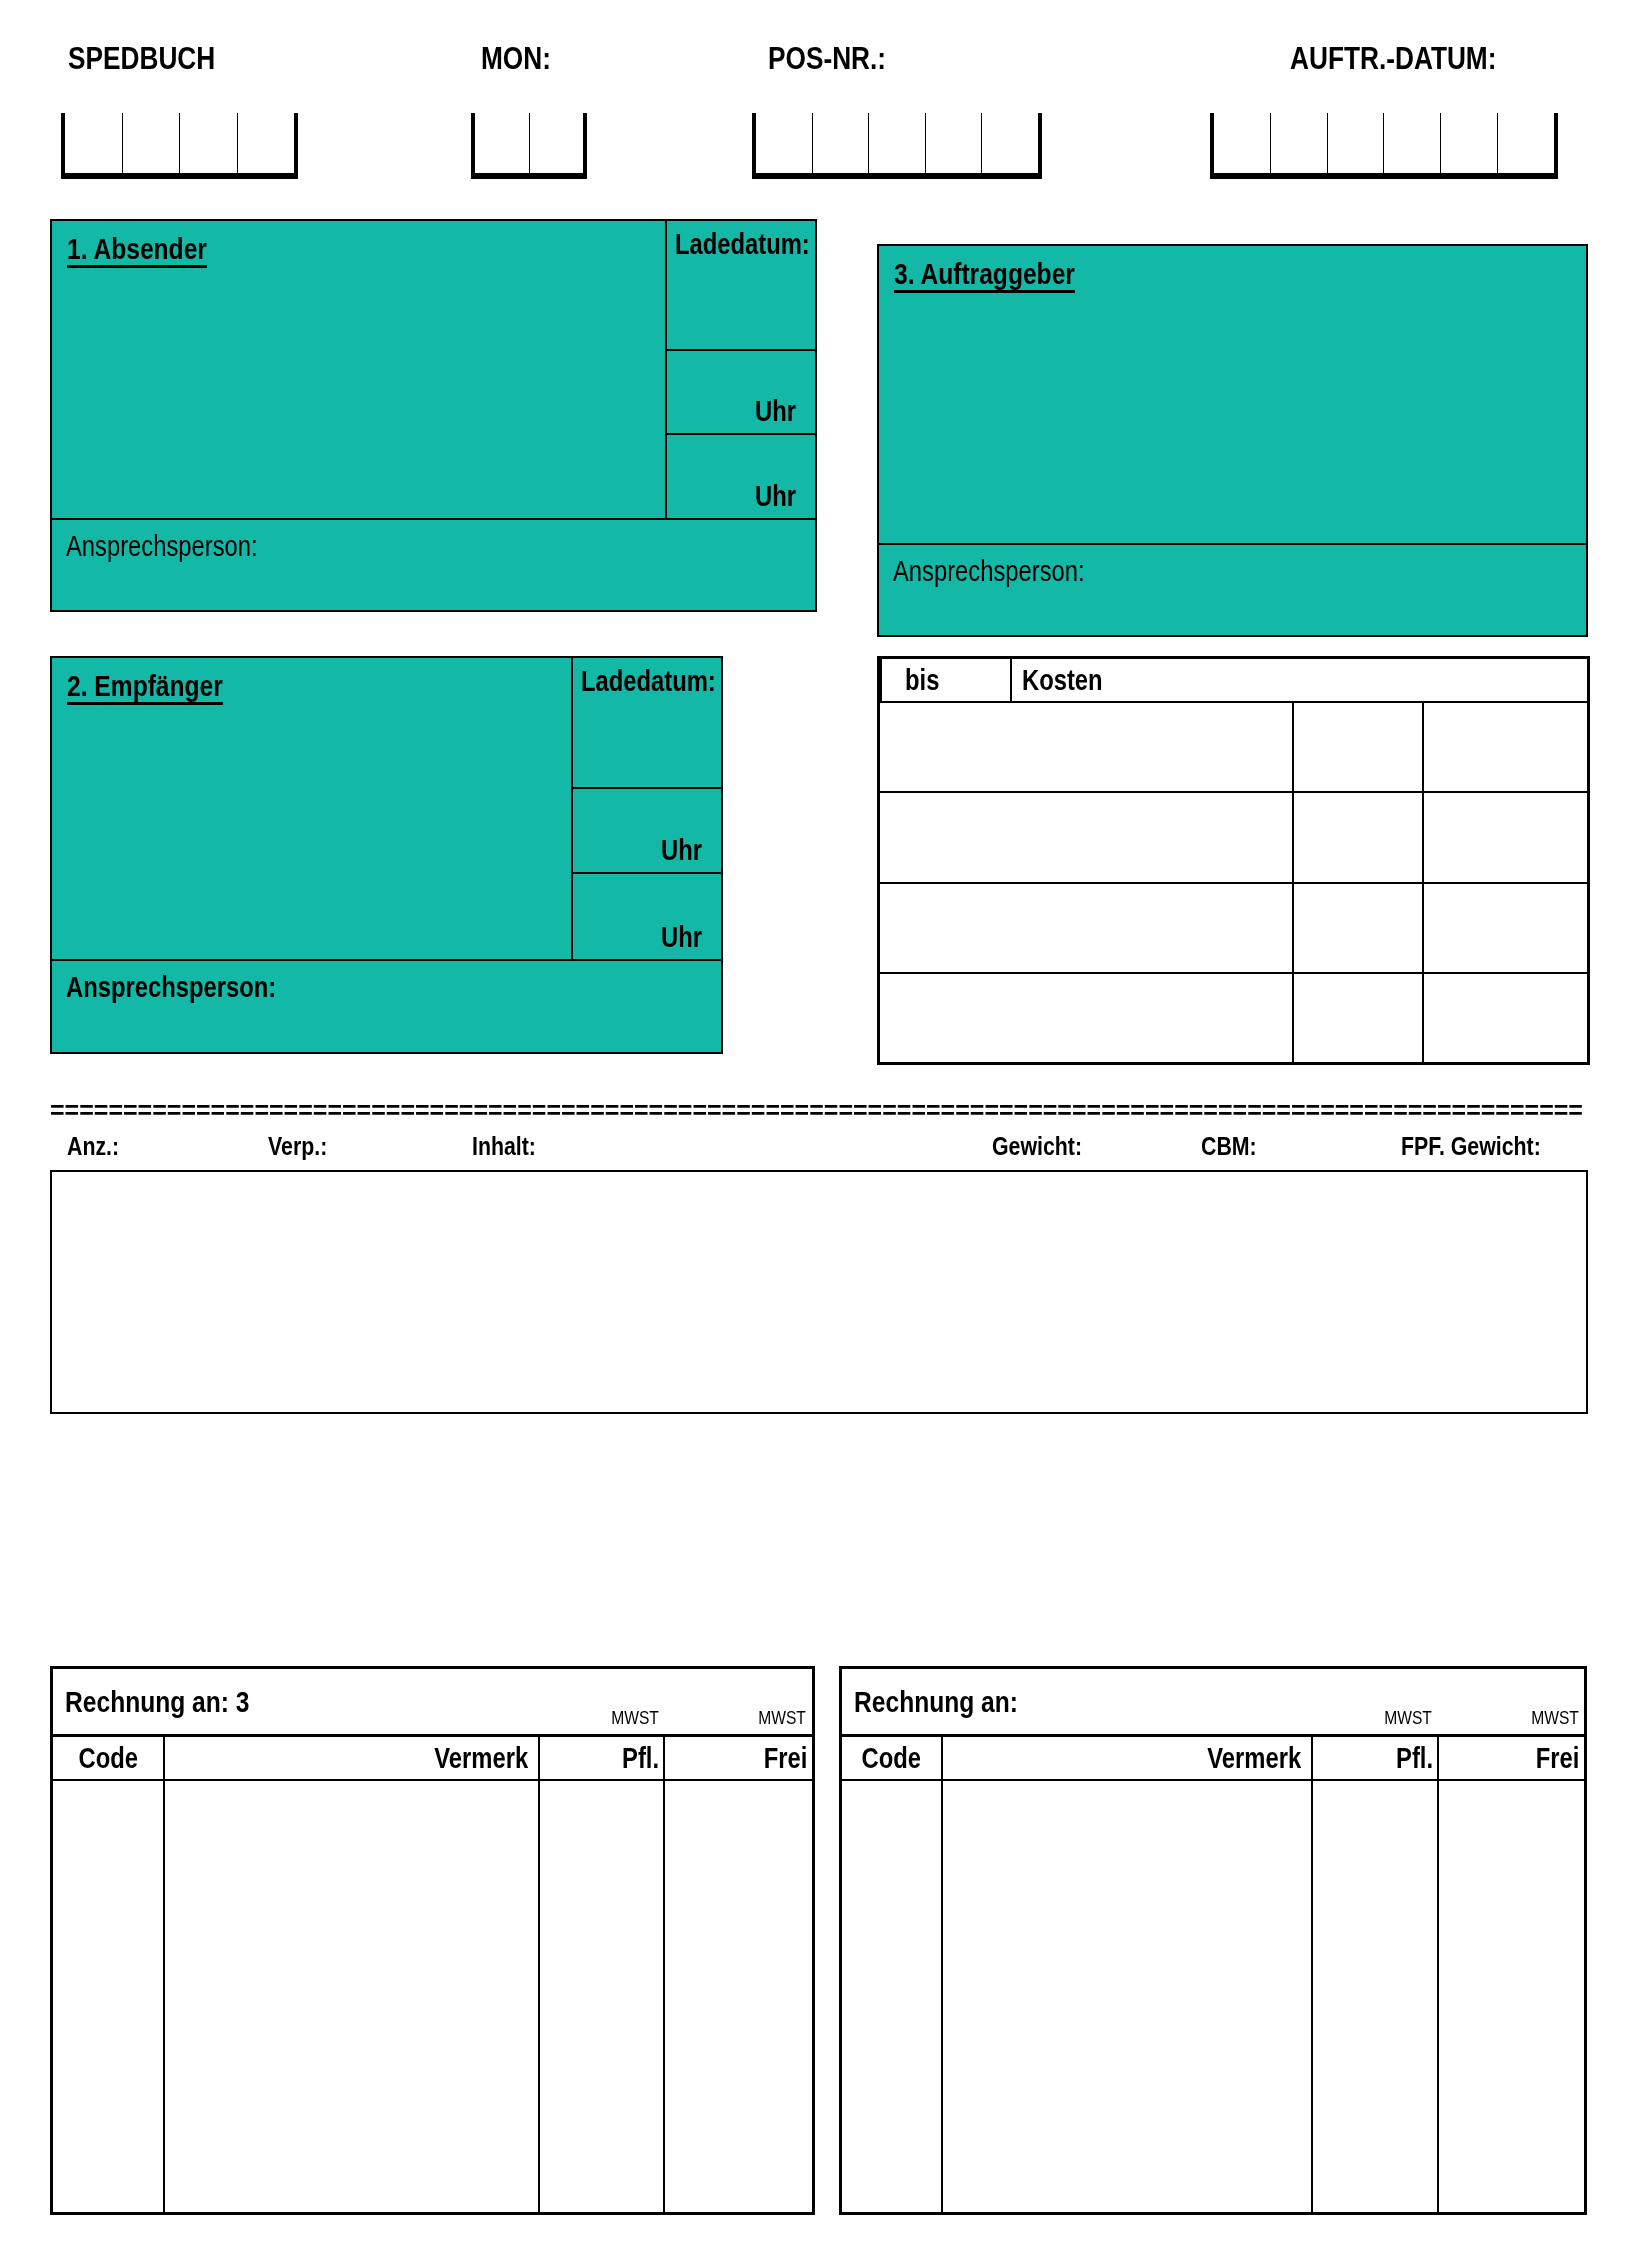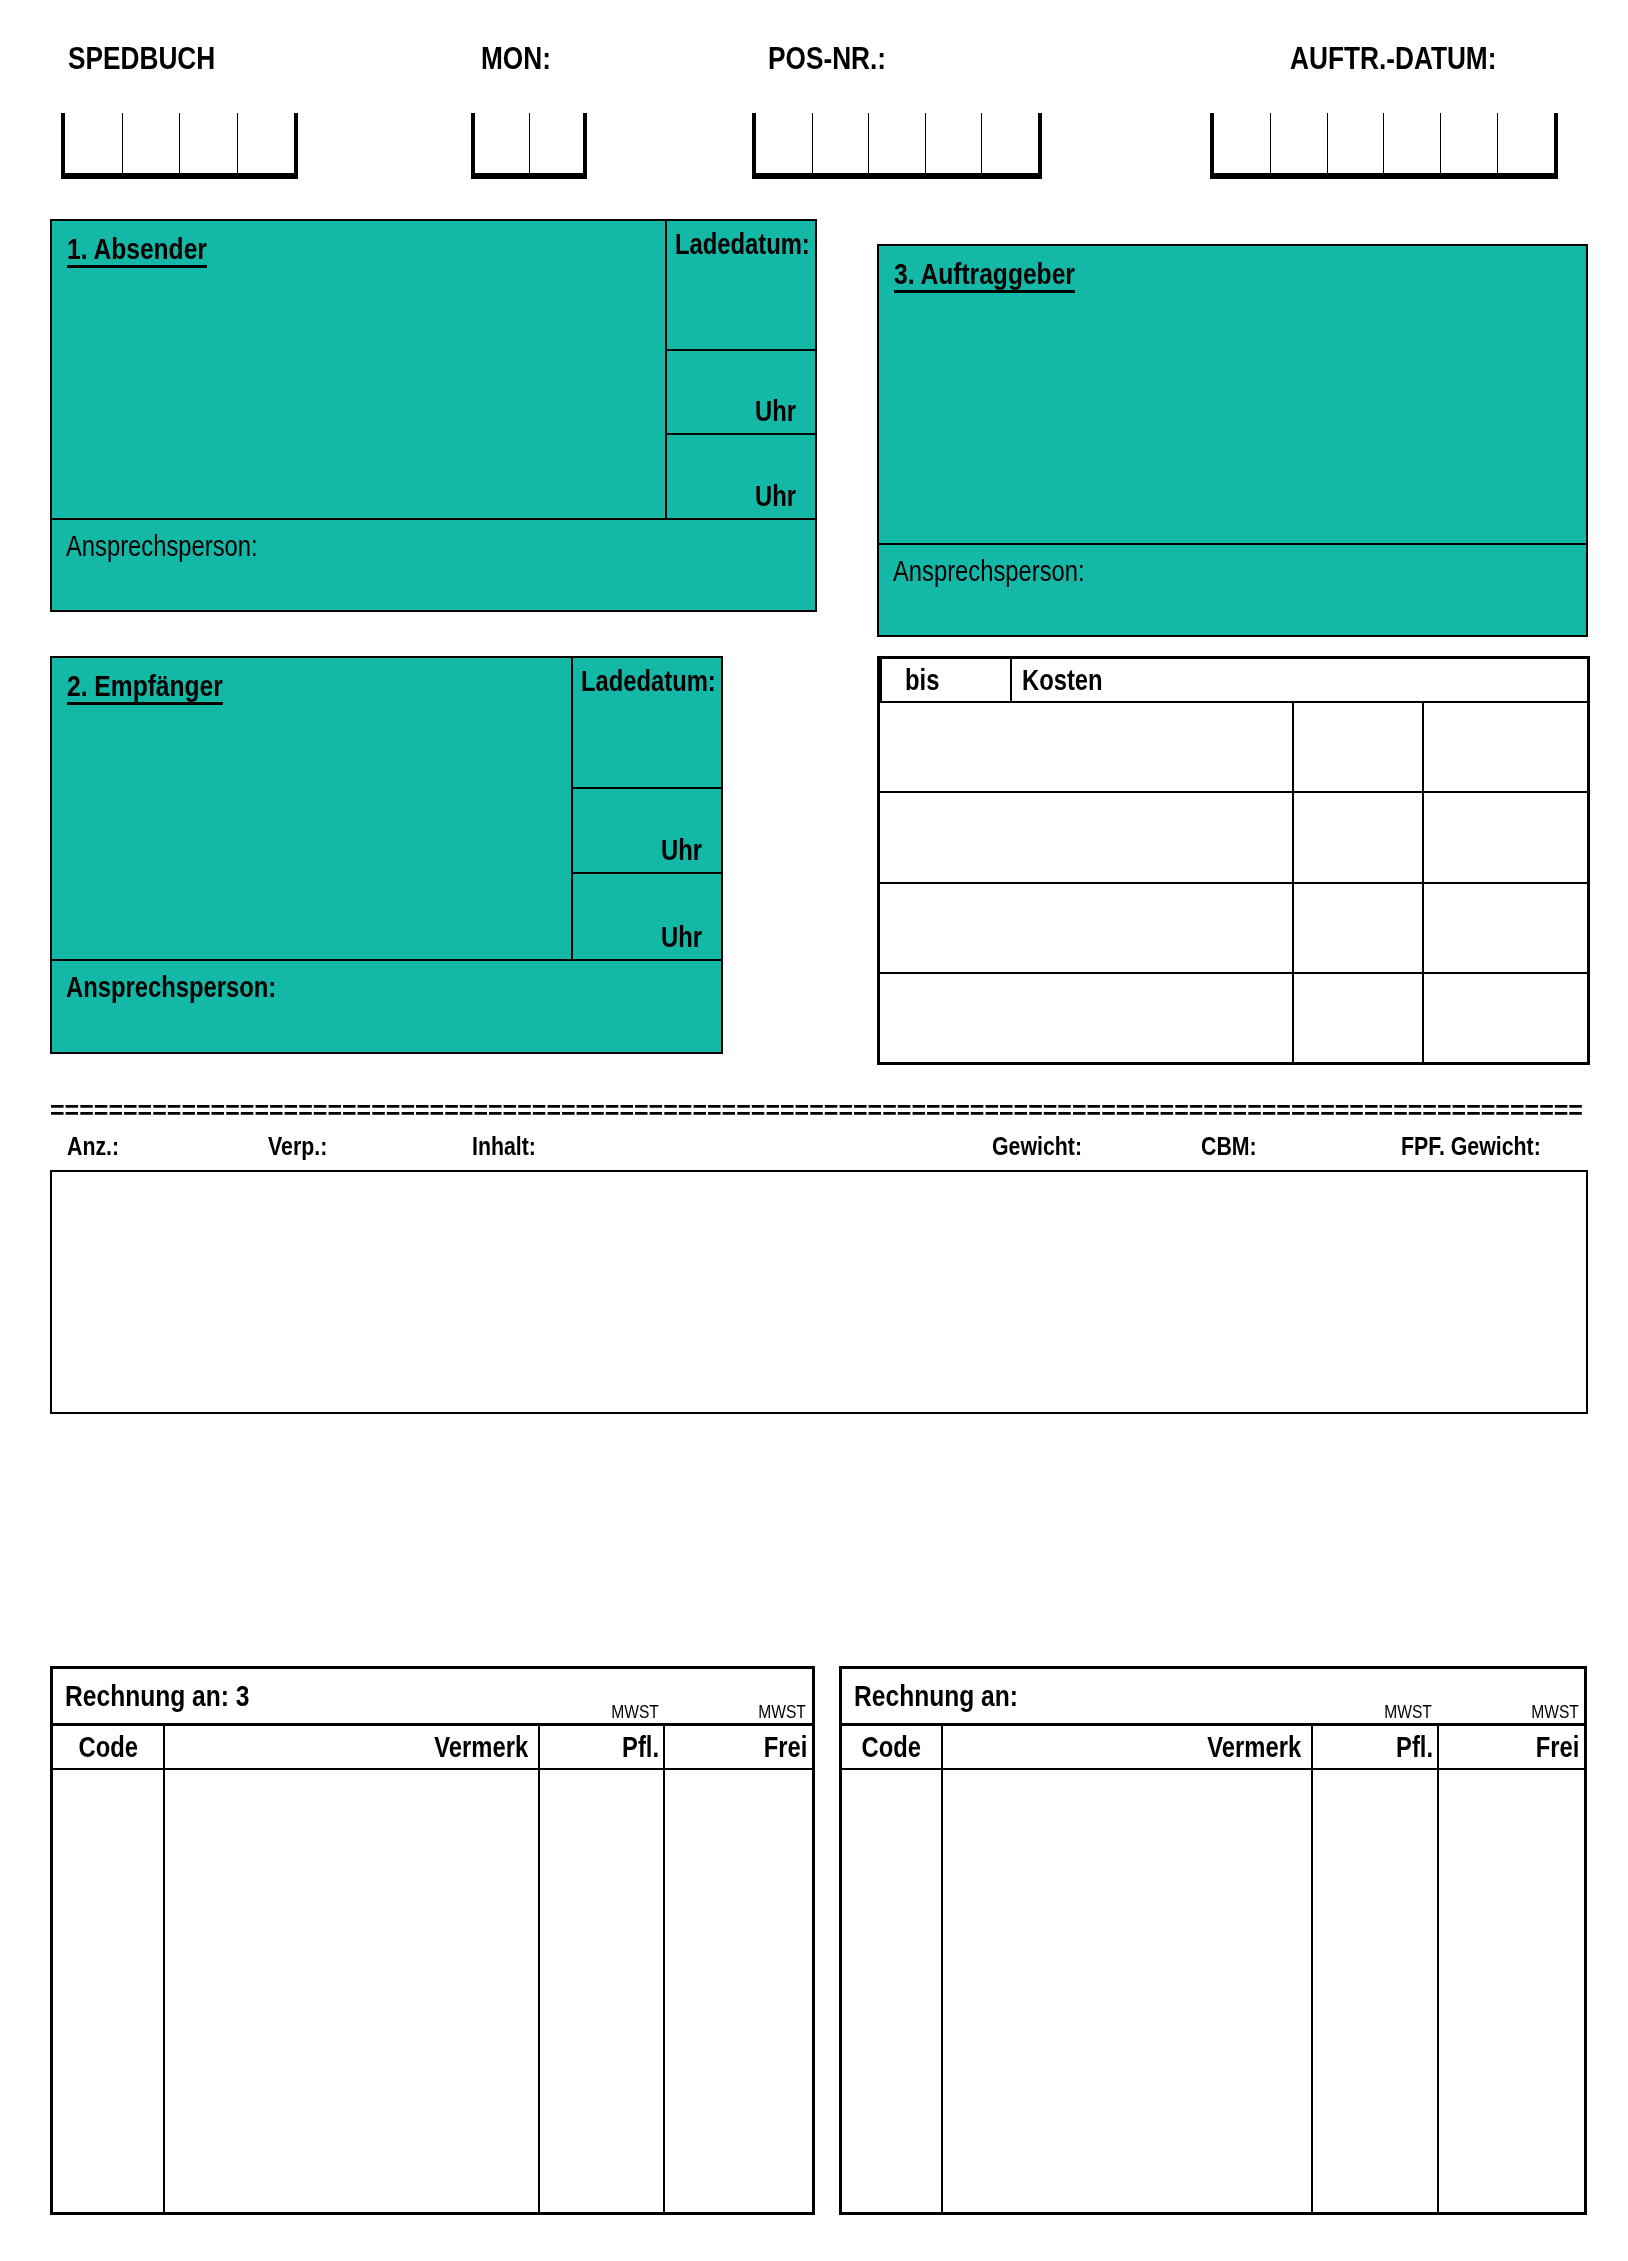--- a/index.html
+++ b/index.html
@@ -80,21 +80,21 @@
   #notes { position: absolute; left: 50px; top: 1453px; width: 1538px; height: 205px;
            border: 2.8px solid #000; background: #fff; }
   .notes-title { position: absolute; left: 14px; top: 11px; font-size: 30px; font-weight: bold; }
   .notes-area { position: absolute; left: 2.8px; top: 55px; right: 2.8px; bottom: 2.8px; }
 
   
   .inv { position: absolute; top: 1666px; height: 549px; border: 3.5px solid #000;
          display: flex; flex-direction: column; background: #fff; }
   #inv-left  { left: 50px;   width: 765px; }
   #inv-right { left: 839px; width: 748px; }
-  .inv-top { position: relative; height: 57px; border-bottom: 3.5px solid #000; padding-left: 44px; }
+  .inv-top { position: relative; height: 68px; border-bottom: 3.5px solid #000; padding-left: 44px; }
   .inv-title { position: absolute; left: 12.4px; top: 0; height: 100%;
                display: flex; align-items: center; font-size: 30px; font-weight: bold; }
   .vat { position: absolute; top: 16px; height: 100%; display: flex; align-items: center;
          justify-content: flex-end; font-size: 19px; font-weight: normal; }
   #inv-left  .vat1 { left: 486px; width: 125px; }
   #inv-left  .vat2 { left: 611px; width: 147px; }
   #inv-right .vat1 { left: 469px; width: 126px; }
   #inv-right .vat2 { left: 596px; width: 146px; }
   .inv-head { display: flex; height: 44px; border-bottom: 2.1px solid #000; }
   .inv-head > div { display: flex; align-items: center; justify-content: center;

